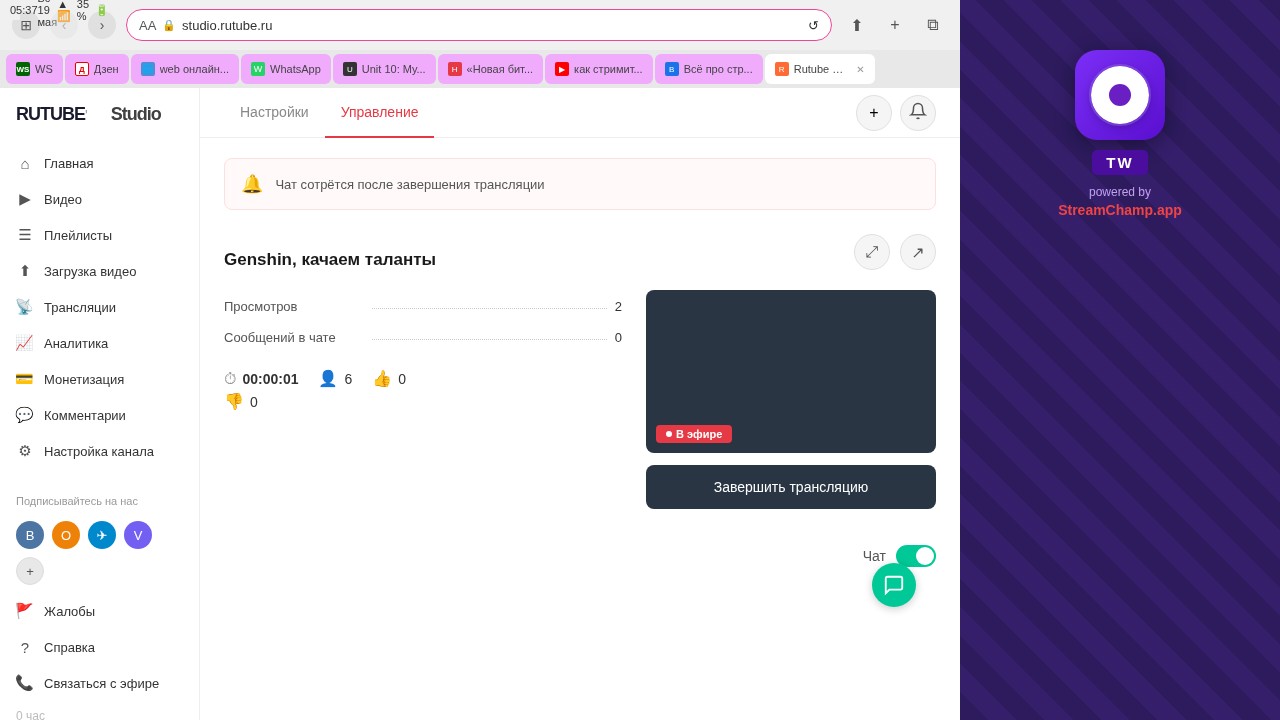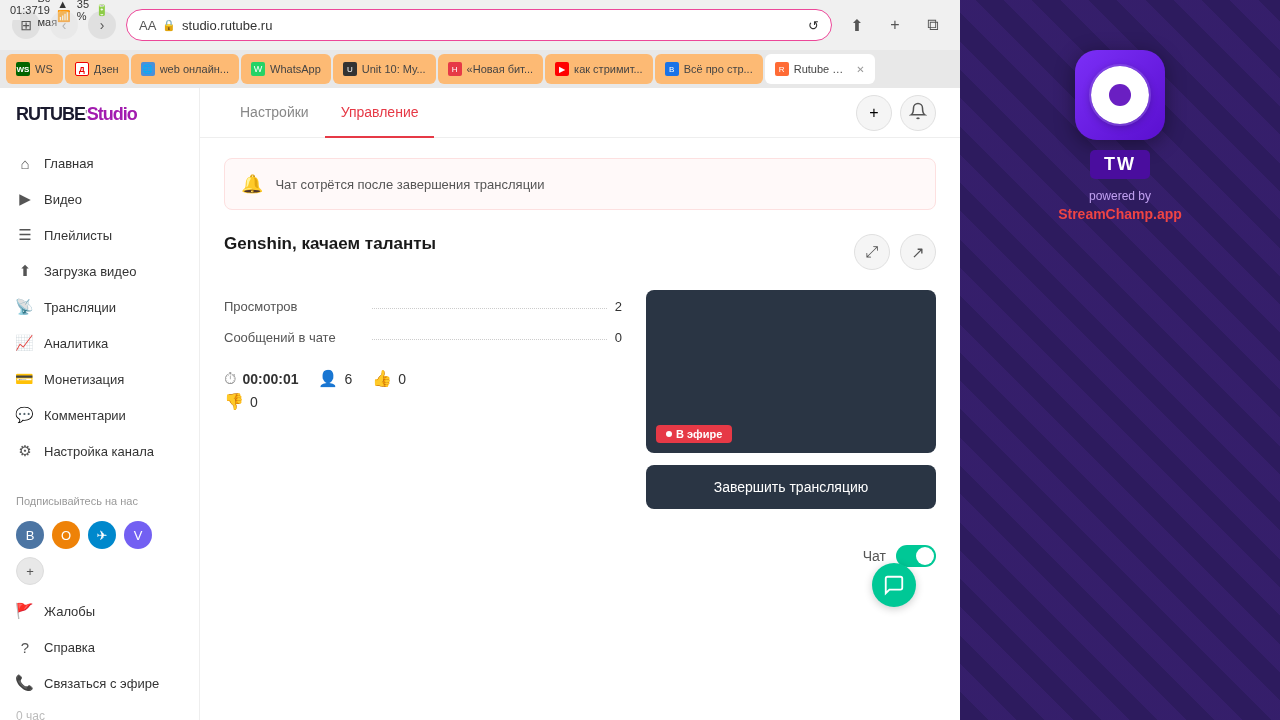--- a/index.html
+++ b/index.html
@@ -40,21 +40,21 @@
       border: none; cursor: pointer; display: flex; align-items: center; justify-content: center;
       font-size: 16px; color: #555;
     }
 
     
     .tabs-bar {
       height: 38px; background: #e8e8e8; display: flex; align-items: center;
       padding: 0 6px; gap: 2px; overflow: hidden;
     }
     .tab {
-      height: 30px; padding: 0 10px; border-radius: 6px; background: #fdba74;
+      height: 30px; padding: 0 10px; border-radius: 6px; background: #f0abfc;
       display: flex; align-items: center; gap: 5px; font-size: 11px; color: #444;
       white-space: nowrap; cursor: pointer; max-width: 110px;
     }
     .tab.active { background: #fff; }
     .tab-favicon { width: 14px; height: 14px; border-radius: 2px; flex-shrink: 0; }
     .tab-label { overflow: hidden; text-overflow: ellipsis; }
     .tab-close { margin-left: 2px; color: #999; font-size: 10px; }
 
     
     .page { flex: 1; background: #fff; display: flex; overflow: hidden; }
@@ -104,21 +104,21 @@
     
     .alert-box {
       background: #fff9f9; border: 1px solid #fde0e0; border-radius: 8px;
       padding: 14px 16px; display: flex; align-items: center; gap: 12px;
       margin-bottom: 24px; font-size: 13px; color: #555;
     }
     .alert-icon { font-size: 18px; }
 
     
     .stream-info-row {
-      display: flex; align-items: flex-start; justify-content: space-between;
+      display: flex; align-items: flex-end; justify-content: space-between;
       margin-bottom: 20px;
     }
     .stream-title { font-size: 17px; font-weight: 600; color: #1a1a1a; }
     .stream-actions { display: flex; gap: 10px; }
     .stream-action-btn {
       width: 36px; height: 36px; border-radius: 50%; background: #f5f5f5;
       border: 1px solid #e0e0e0; cursor: pointer;
       display: flex; align-items: center; justify-content: center; font-size: 16px; color: #555;
     }
 
@@ -216,21 +216,21 @@
     .favicon-rt { background: #ff6b35; border-radius: 2px; }
 
     .aa-text { font-size: 13px; color: #555; font-weight: 500; }
   </style>
 </head>
 <body>
 
 <div class="browser">
 
   <div class="status-bar">
-    <span>01:37</span>
+    <span>05:37</span>
     <span>Вс 19 мая</span>
     <div class="status-bar-right">
       <span>▲ 📶</span>
       <span>35 %</span>
       <span>🔋</span>
     </div>
   </div>
 
   <div class="browser-topbar">
 
@@ -303,21 +303,21 @@
       <span class="tab-close">✕</span>
     </div>
   </div>
 
   <div class="page">
 
     <div class="sidebar">
 
       <div class="logo">
         <span style="font-size:18px;font-weight:900;color:#1a1a2e;letter-spacing:-1px;">
-          RUTUBE<span style="color:#999;font-weight:400;font-size:14px;">'</span><span style="color:#a21caf;">Studio</span>
+          RUTUBE<span style="color:#999;font-weight:400;font-size:14px;">'</span><span style="color:#404040;margin-left:24px;">Studio</span>
         </span>
       </div>
 
       <div class="nav-item">
         <span class="nav-icon">⌂</span>
         <span>Главная</span>
       </div>
       <div class="nav-item">
         <span class="nav-icon">▶</span>
         <span>Видео</span>
@@ -495,18 +495,18 @@
 
     <div style="width:90px;height:90px;border-radius:22px;background:linear-gradient(135deg,#7b2ff7,#5a0fcf);display:flex;align-items:center;justify-content:center;box-shadow:0 4px 20px rgba(0,0,0,0.4);margin-bottom:10px;">
       <div style="position:relative;width:70px;height:70px;display:flex;align-items:center;justify-content:center;">
         <div style="width:58px;height:58px;border-radius:50%;background:#fff;display:flex;align-items:center;justify-content:center;box-shadow:0 2px 10px rgba(0,0,0,0.3);">
           <div style="width:22px;height:22px;border-radius:50%;background:#6a1fc2;"></div>
         </div>
         <div style="position:absolute;width:62px;height:62px;border-radius:50%;border:2px solid rgba(150,100,240,0.5);"></div>
       </div>
     </div>
 
-    <div style="background:#4a0d9e;color:#fff;font-size:18px;font-weight:bold;padding:4px 14px;border-radius:5px;letter-spacing:2px;margin-bottom:10px;">TW</div>
+    <div style="background:#4a0d9e;color:#fff;font-size:15px;font-weight:bold;padding:4px 14px;border-radius:5px;letter-spacing:2px;margin-bottom:10px;">TW</div>
 
     <span style="color:#c0a0f0;font-size:12px;margin-bottom:3px;">powered by</span>
     <span style="color:#ef4444;font-size:14px;font-weight:bold;">StreamChamp.app</span>
   </div>
 </div>
 
 </body></html>

